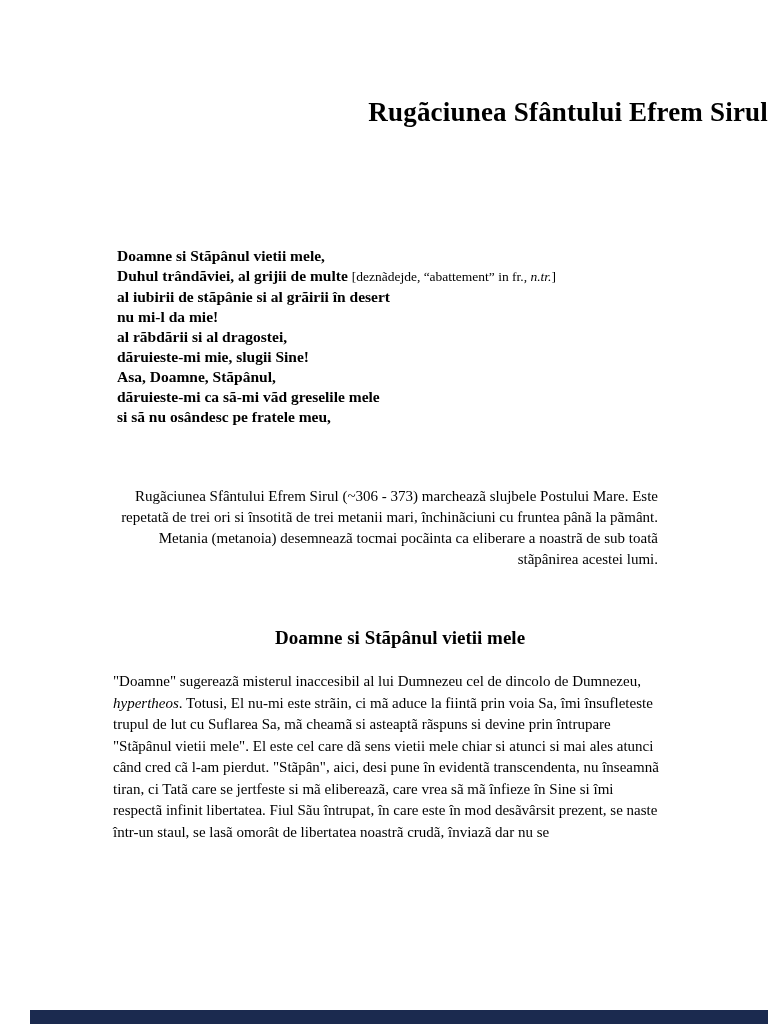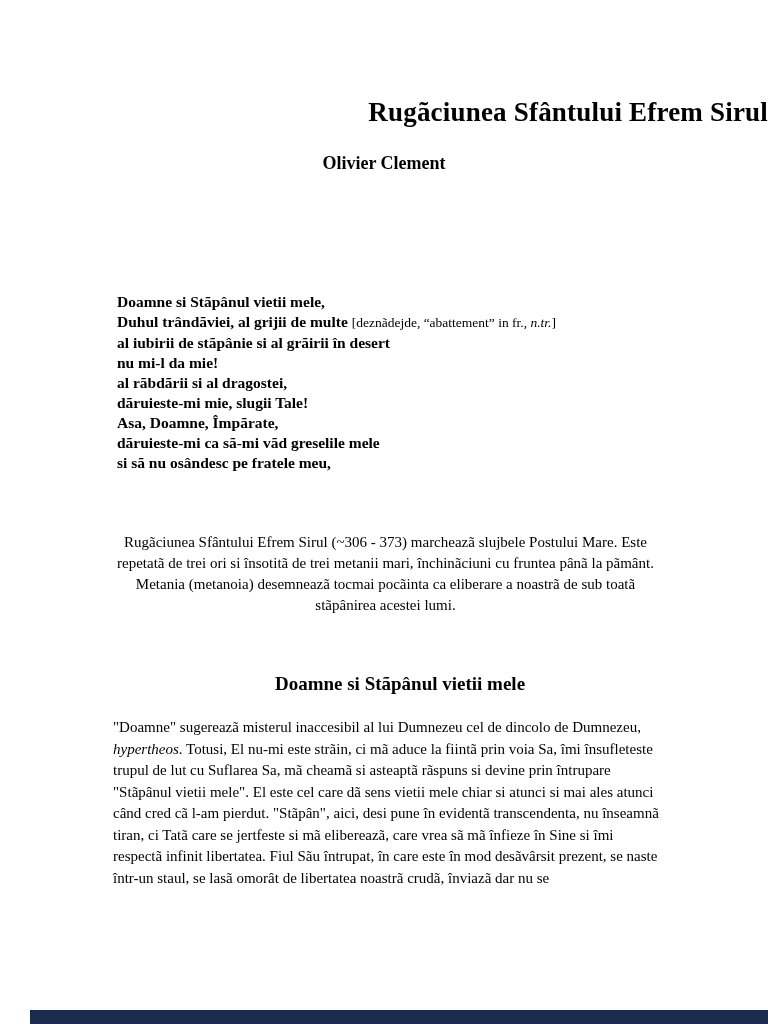--- a/index.html
+++ b/index.html
@@ -34,21 +34,21 @@
   .prayer-line { white-space: nowrap; }
   .note {
     font-weight: normal;
     font-size: 13.5px;
   }
   .note i { }
   .para-1 {
     margin: 59px 110px 0 113px;
     font-size: 15px;
     line-height: 21px;
-    text-align: center;
+    text-align: right;
   }
   .section-heading {
     margin-top: 57px;
     text-align: center;
     font-size: 19px;
     font-weight: bold;
     margin-left: 32px;
   }
   .para-2 {
     margin: 22px 108px 0 113px;
@@ -66,30 +66,29 @@
     background: #1b2a4f;
   }
 </style>
 </head>
 <body>
 
 <div class="page">
 
   <h1 class="doc-title">Rugãciunea Sfântului Efrem Sirul</h1>
 
-  <h2 class="doc-author">Olivier Clement</h2>
 
   <div class="prayer">
     <div class="prayer-line">Doamne si Stãpânul vietii mele,</div>
     <div class="prayer-line"><span>Duhul trândãviei, al grijii de multe </span><span class="note"><span>[deznãdejde, “abattement” in fr., </span><i>n.tr.</i><span>]</span></span></div>
     <div class="prayer-line">al iubirii de stãpânie si al grãirii în desert</div>
     <div class="prayer-line">nu mi-l da mie!</div>
     <div class="prayer-line">al rãbdãrii si al dragostei,</div>
-    <div class="prayer-line">dãruieste-mi mie, slugii Tale!</div>
-    <div class="prayer-line">Asa, Doamne, Împãrate,</div>
+    <div class="prayer-line">dãruieste-mi mie, slugii Sine!</div>
+    <div class="prayer-line">Asa, Doamne, Stãpânul,</div>
     <div class="prayer-line">dãruieste-mi ca sã-mi vãd greselile mele</div>
     <div class="prayer-line">si sã nu osândesc pe fratele meu,</div>
   </div>
 
   <p class="para-1">Rugãciunea Sfântului Efrem Sirul (~306 - 373) marcheazã slujbele Postului Mare. Este repetatã de trei ori si însotitã de trei metanii mari, închinãciuni cu fruntea pânã la pãmânt. Metania (metanoia) desemneazã tocmai pocãinta ca eliberare a noastrã de sub toatã stãpânirea acestei lumi.</p>
 
   <h3 class="section-heading">Doamne si Stãpânul vietii mele</h3>
 
   <p class="para-2"><span>"Doamne" sugereazã misterul inaccesibil al lui Dumnezeu cel de dincolo de Dumnezeu, </span><i>hypertheos</i><span>. Totusi, El nu-mi este strãin, ci mã aduce la fiintã prin voia Sa, îmi însufleteste trupul de lut cu Suflarea Sa, mã cheamã si asteaptã rãspuns si devine prin întrupare "Stãpânul vietii mele". El este cel care dã sens vietii mele chiar si atunci si mai ales atunci când cred cã l-am pierdut. "Stãpân", aici, desi pune în evidentã transcendenta, nu înseamnã tiran, ci Tatã care se jertfeste si mã elibereazã, care vrea sã mã înfieze în Sine si îmi respectã infinit libertatea. Fiul Sãu întrupat, în care este în mod desãvârsit prezent, se naste într-un staul, se lasã omorât de libertatea noastrã crudã, înviazã dar nu se</span></p>
 

